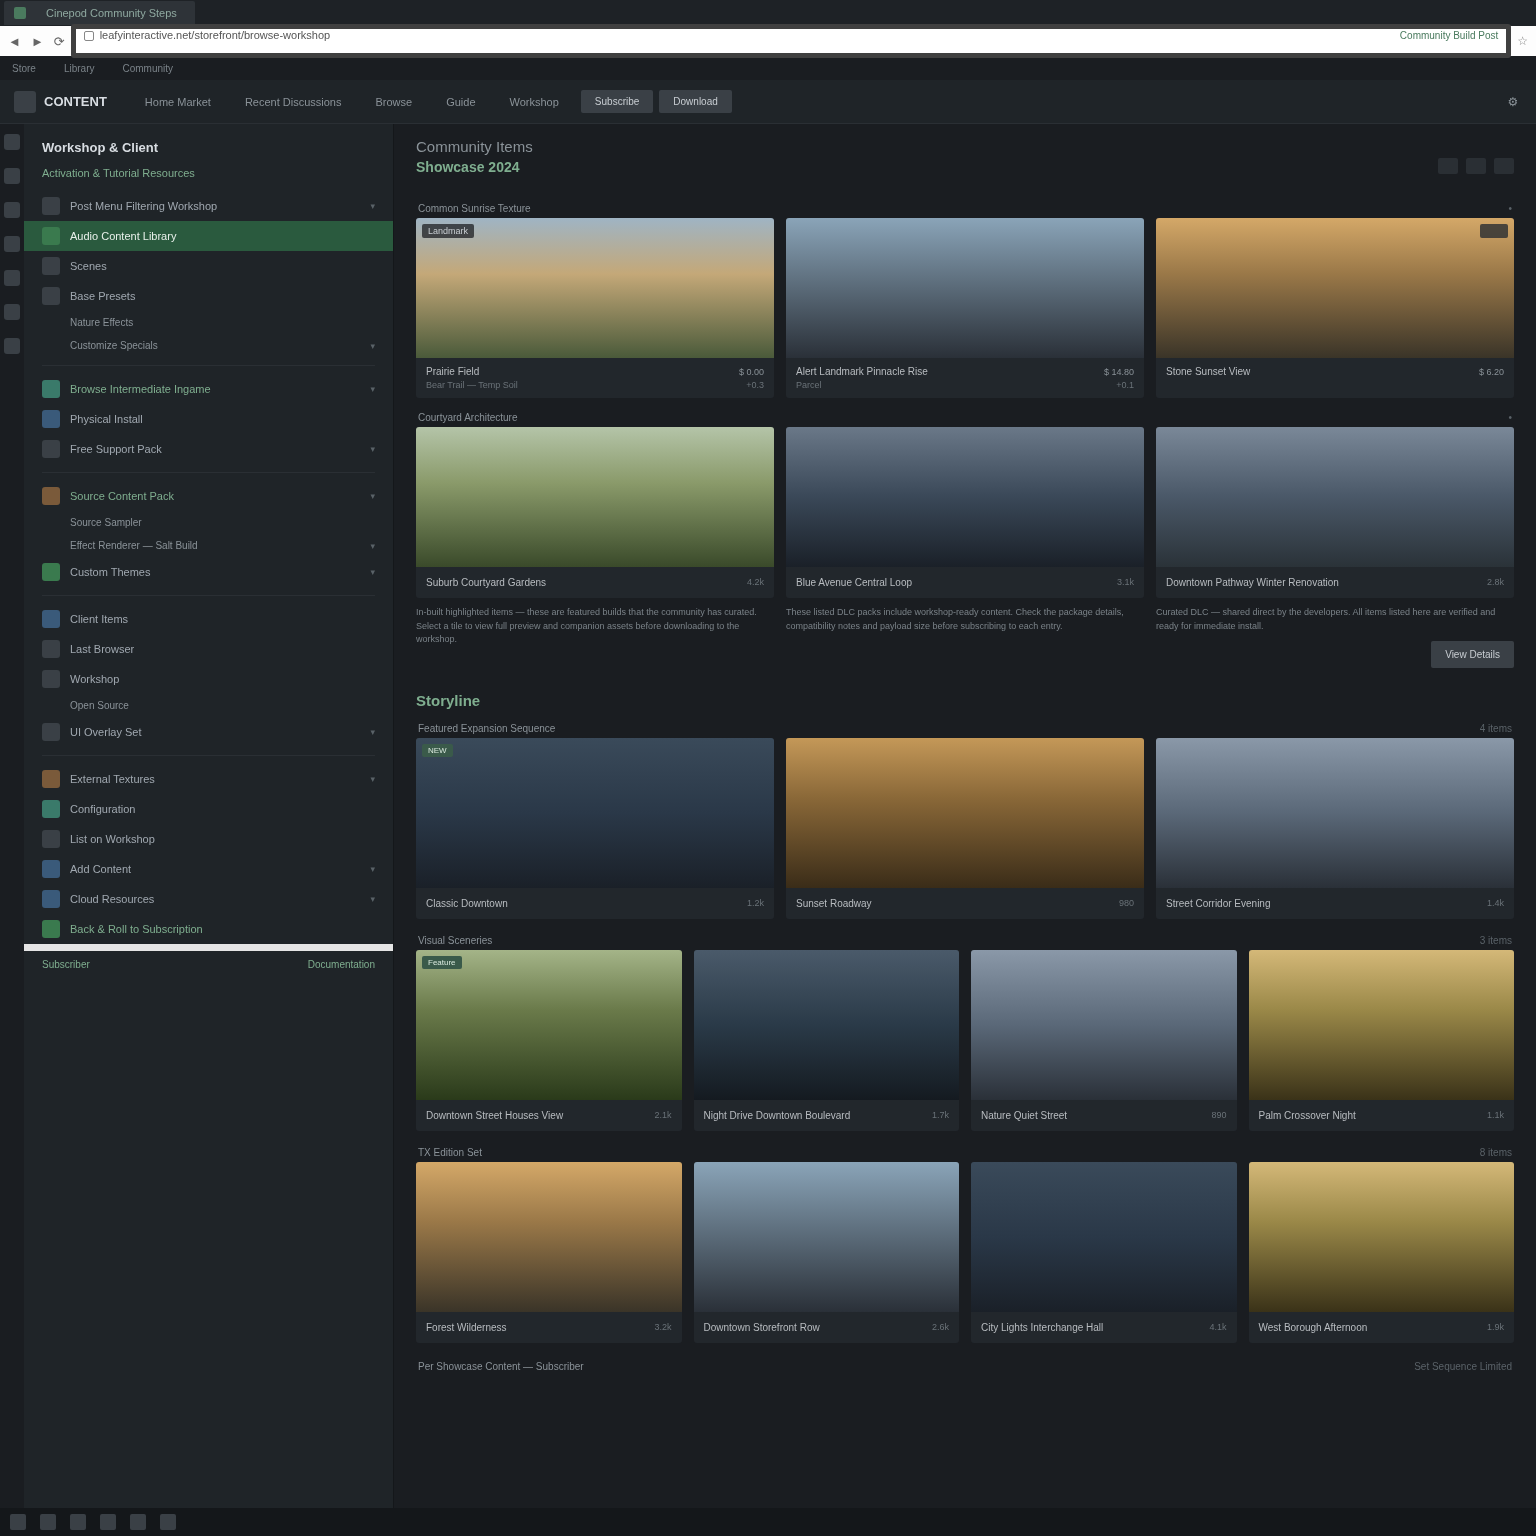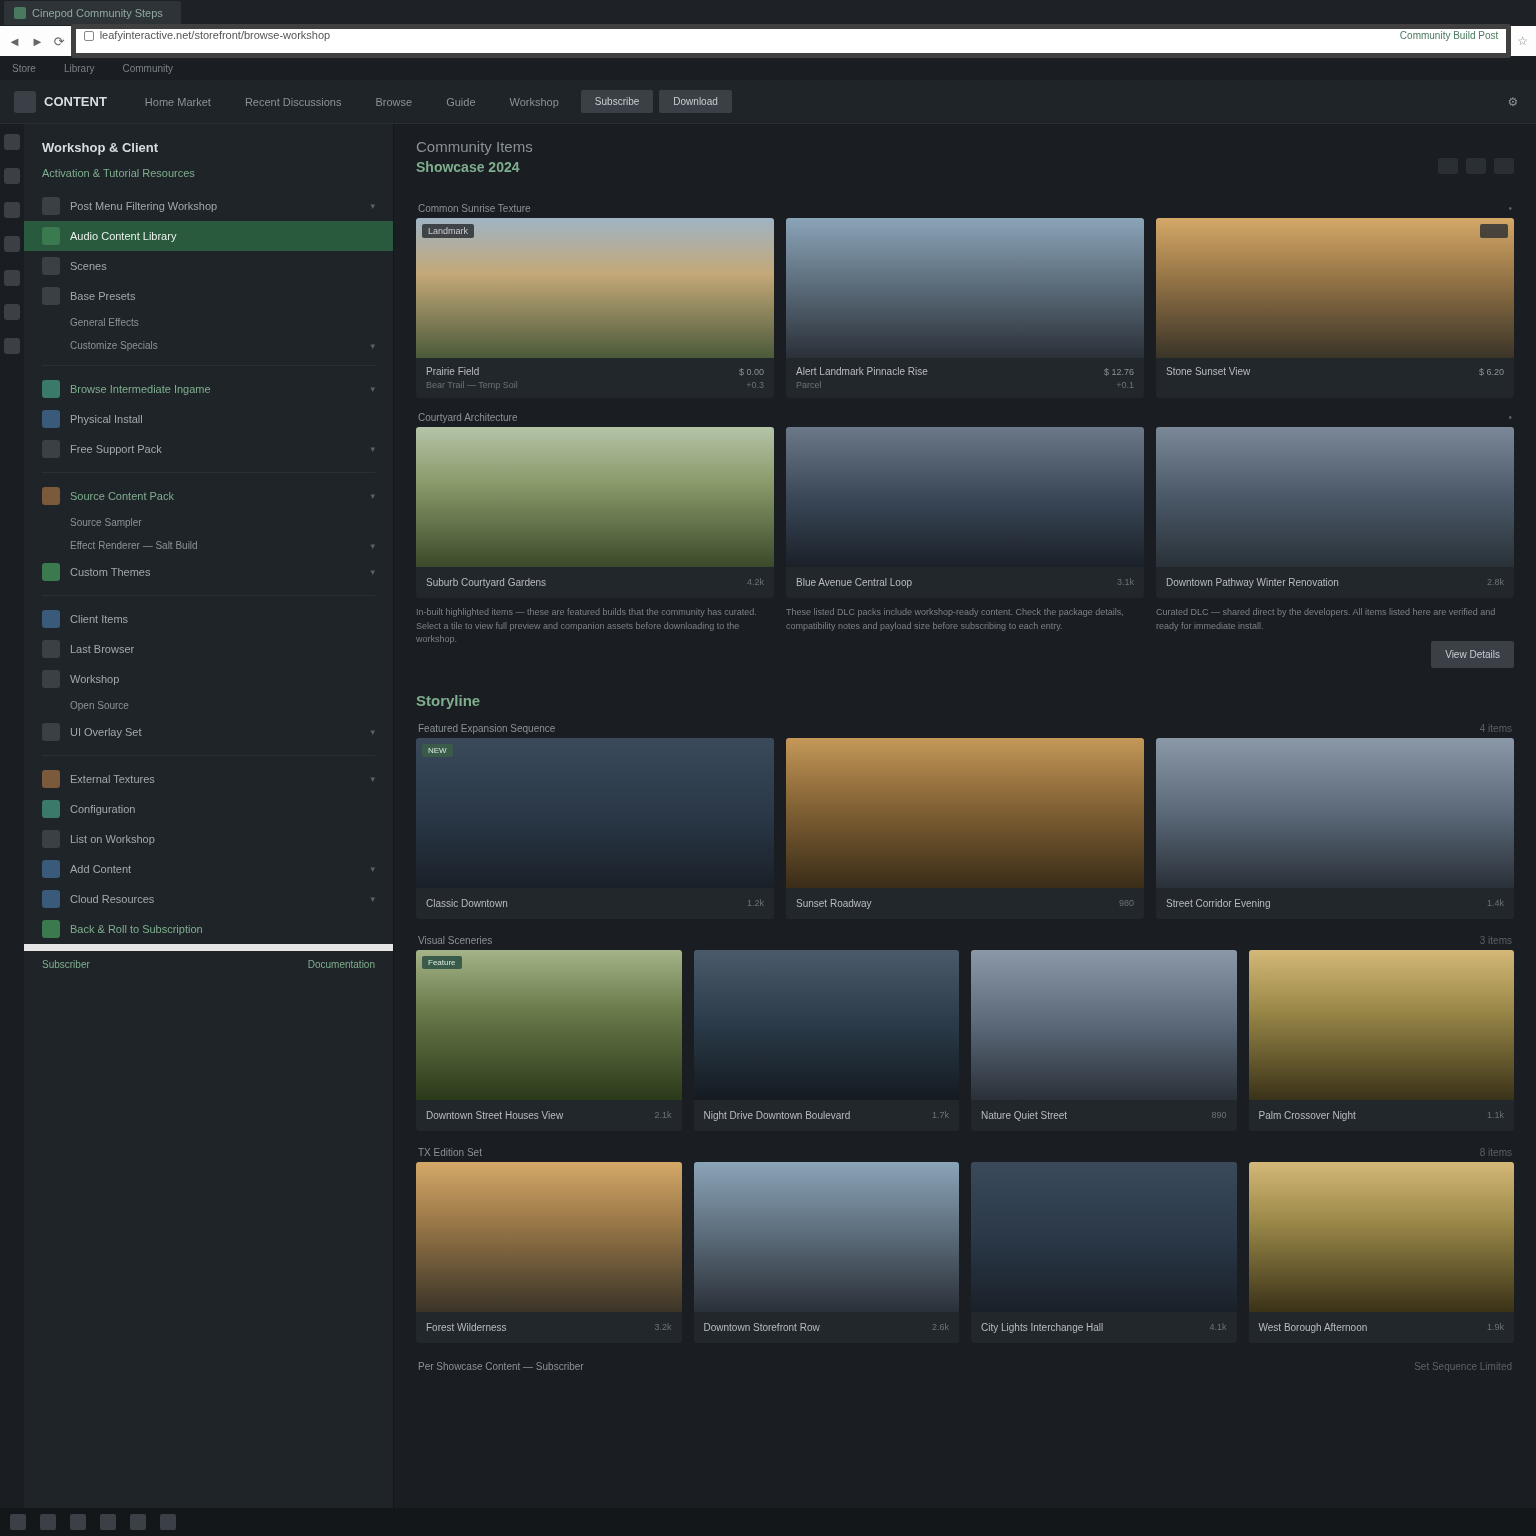--- a/index.html
+++ b/index.html
@@ -1,20 +1,20 @@
 <!DOCTYPE html>
 <html><head>
 <meta charset="utf-8">
 <style>
 * { margin: 0; padding: 0; box-sizing: border-box; font-family: "Segoe UI", Arial, sans-serif; }
 body { background: #1a1d21; color: #b8bcc0; width: 1536px; height: 1536px; overflow: hidden; font-size: 12px; }
 
 
 .browser-chrome { background: #1e2226; height: 26px; display: flex; align-items: center; }
-.browser-tab { background: #2e3338; height: 24px; padding: 0 18px 0 10px; display: flex; align-items: center; gap: 6px; font-size: 11px; color: #8fa9a0; border-radius: 2px 2px 0 0; margin-left: 4px; }
+.browser-tab { background: #2e3338; height: 24px; padding: 0 18px 0 10px; display: flex; align-items: center; gap: 20px; font-size: 11px; color: #8fa9a0; border-radius: 2px 2px 0 0; margin-left: 4px; }
 .browser-tab .favicon { width: 12px; height: 12px; background: #4a7a5e; border-radius: 2px; }
 .browser-toolbar { background: #fdfdfd; height: 30px; display: flex; align-items: center; padding: 0 8px; gap: 6px; }
 .url-bar { flex: 1; background: #fff; border: 5px solid #404040; height: 22px; border-radius: 3px; display: flex; align-items: flex-end; padding: 12px 8px; font-size: 11px; color: #555; gap: 6px; }
 .url-bar .lock { width: 10px; height: 10px; border: 1px solid #888; border-radius: 2px; }
 .nav-icons { display: flex; gap: 10px; color: #666; font-size: 13px; }
 
 
 .sub-toolbar { background: #1a1d21; height: 24px; display: flex; align-items: center; padding: 0 12px; gap: 28px; font-size: 10px; color: #7a8288; }
 .sub-toolbar span { cursor: pointer; }
 
@@ -179,21 +179,21 @@
       </div>
     <div class="side-row">
         <div class="sicon"></div>
         <span>Scenes</span>
       </div>
     <div class="side-row">
         <div class="sicon"></div>
         <span>Base Presets</span>
       </div>
     <div class="side-row sub">
-        <span>General Effects</span>
+        <span>Nature Effects</span>
       </div>
     <div class="side-row sub">
         <span>Customize Specials</span>
         <span class="chev">▾</span>
       </div>
 
     <div class="side-divider"></div>
     <div class="side-row highlight">
         <div class="sicon teal"></div>
         <span>Browse Intermediate Ingame</span>
@@ -316,21 +316,21 @@
               <span>Bear Trail — Temp Soil</span>
               <span>+0.3</span>
             </div>
           </div>
       </div>
       <div class="card">
         <div class="thumb scene-2"></div>
         <div class="card-meta">
             <div class="card-title-row">
               <span>Alert Landmark Pinnacle Rise</span>
-              <span class="price">$ 12.76</span>
+              <span class="price">$ 14.80</span>
             </div>
             <div class="card-sub-row">
               <span>Parcel</span>
               <span>+0.1</span>
             </div>
           </div>
       </div>
       <div class="card">
         <div class="thumb scene-3">
             <div class="corner-badge"></div>

